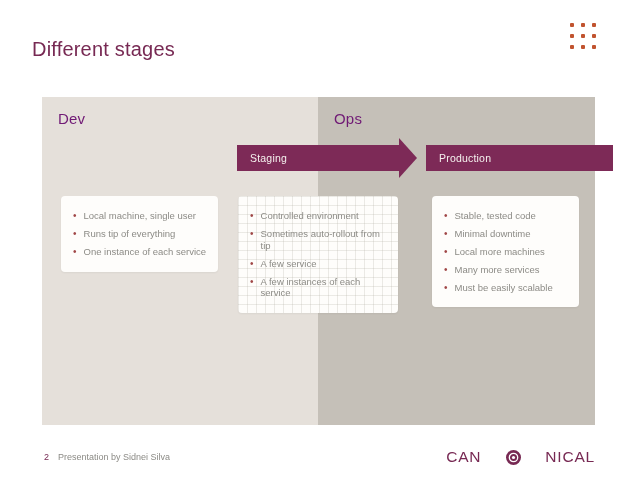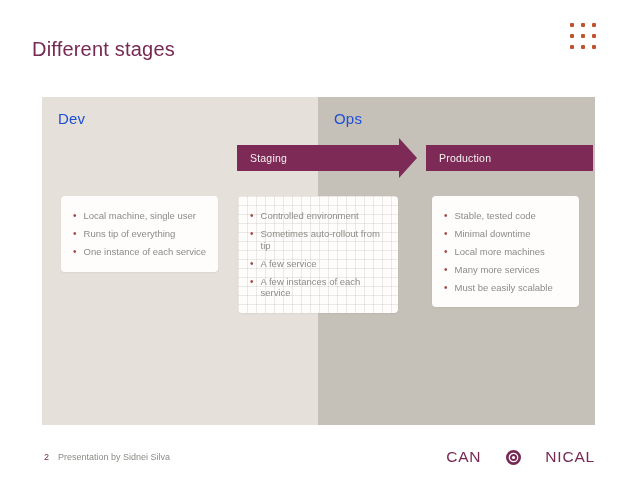--- a/index.html
+++ b/index.html
@@ -18,36 +18,36 @@
     position:absolute;right:42px;top:23px;width:26px;height:26px;
     display:grid;grid-template-columns:repeat(3,4px);grid-template-rows:repeat(3,4px);
     justify-content:space-between;align-content:space-between;
   }
   .dots-grid span{width:4px;height:4px;background:#c1532f;border-radius:1px;display:block;}
   
   .panel{position:absolute;top:97px;height:328px;}
   .panel-dev{left:42px;width:276px;background:#e5e0da;}
   .panel-ops{left:318px;width:277px;background:#c5c0b8;}
   .group-label{
-    position:absolute;top:13px;left:16px;font-size:15px;color:#1d4ed8;letter-spacing:.2px;
+    position:absolute;top:13px;left:16px;font-size:15px;color:#701a75;letter-spacing:.2px;
   }
   
   .stage-arrow{
     position:absolute;top:145px;height:26px;background:#7d2a57;
     display:flex;align-items:center;padding-left:13px;box-sizing:border-box;
     color:#f5f1ee;font-size:10.5px;letter-spacing:.2px;
   }
   .stage-arrow.has-head::after{
     content:"";position:absolute;right:-18px;top:50%;transform:translateY(-50%);
     width:0;height:0;border-top:20px solid transparent;border-bottom:20px solid transparent;
     border-left:18px solid #7d2a57;
   }
   .arrow-dev{left:42px;width:168px;}
   .arrow-staging{left:237px;width:162px;}
-  .arrow-prod{left:426px;width:167px;}
+  .arrow-prod{left:426px;width:187px;}
   
   .card{
     position:absolute;background:#fefdfb;border-radius:4px;
     box-shadow:0 1px 2px rgba(0,0,0,.05);box-sizing:border-box;
   }
   .card-dev{left:61px;top:196px;width:157px;}
   .card-staging{
     left:238px;top:196px;width:160px;
     background-image:
       linear-gradient(rgba(185,180,172,.28) 1px, transparent 1px),

